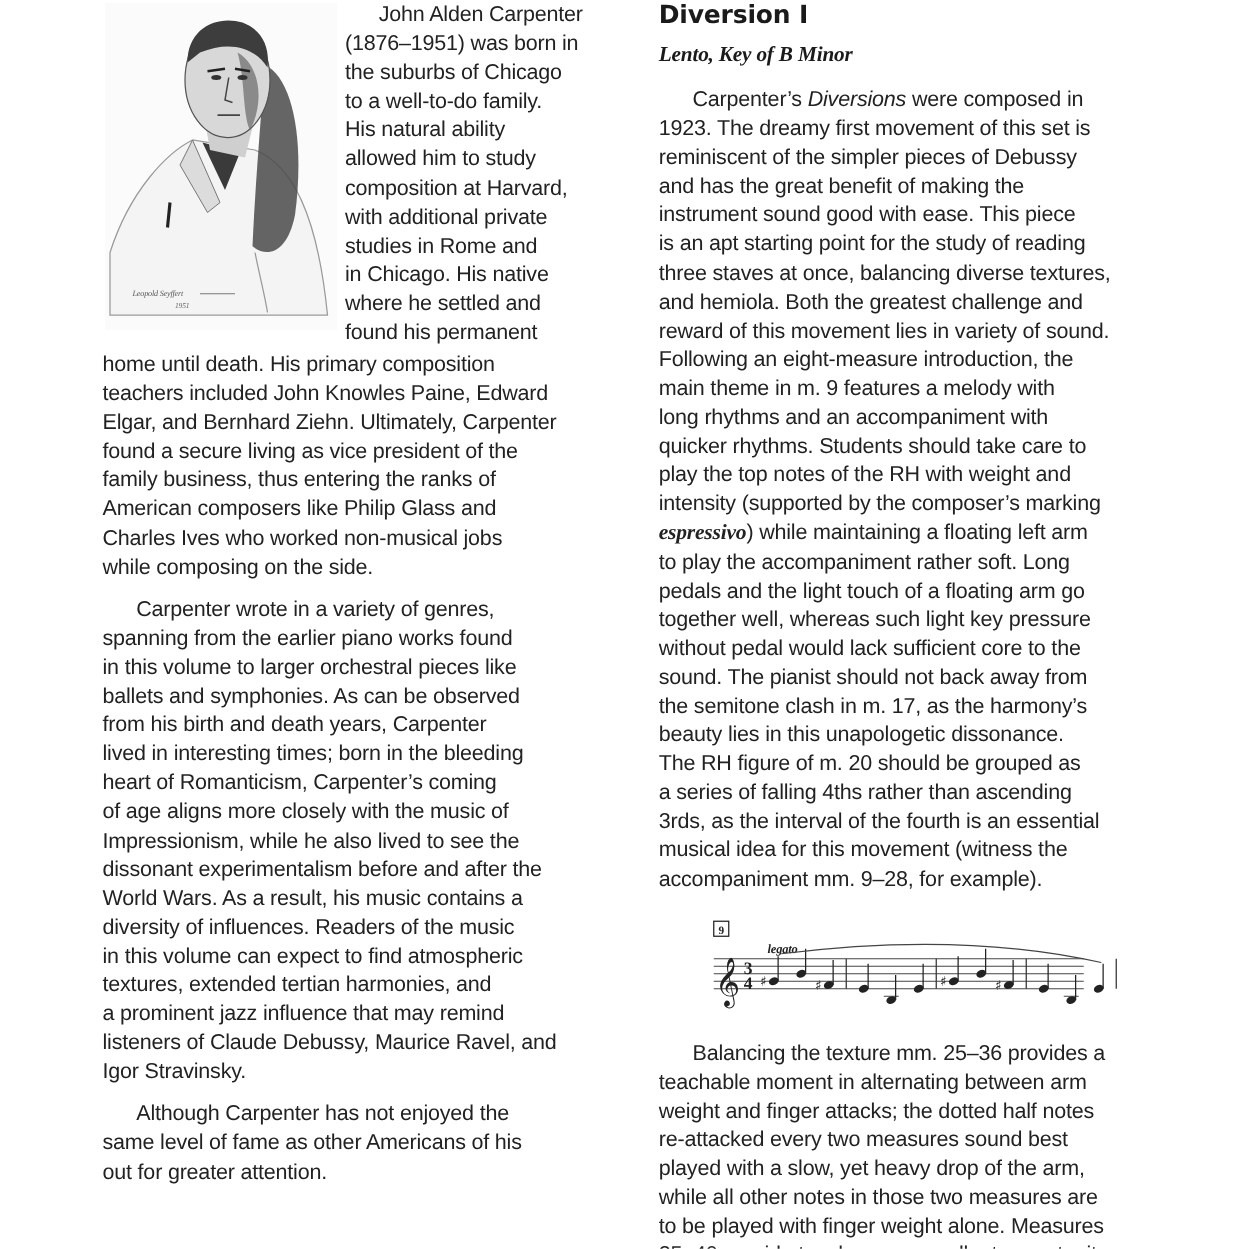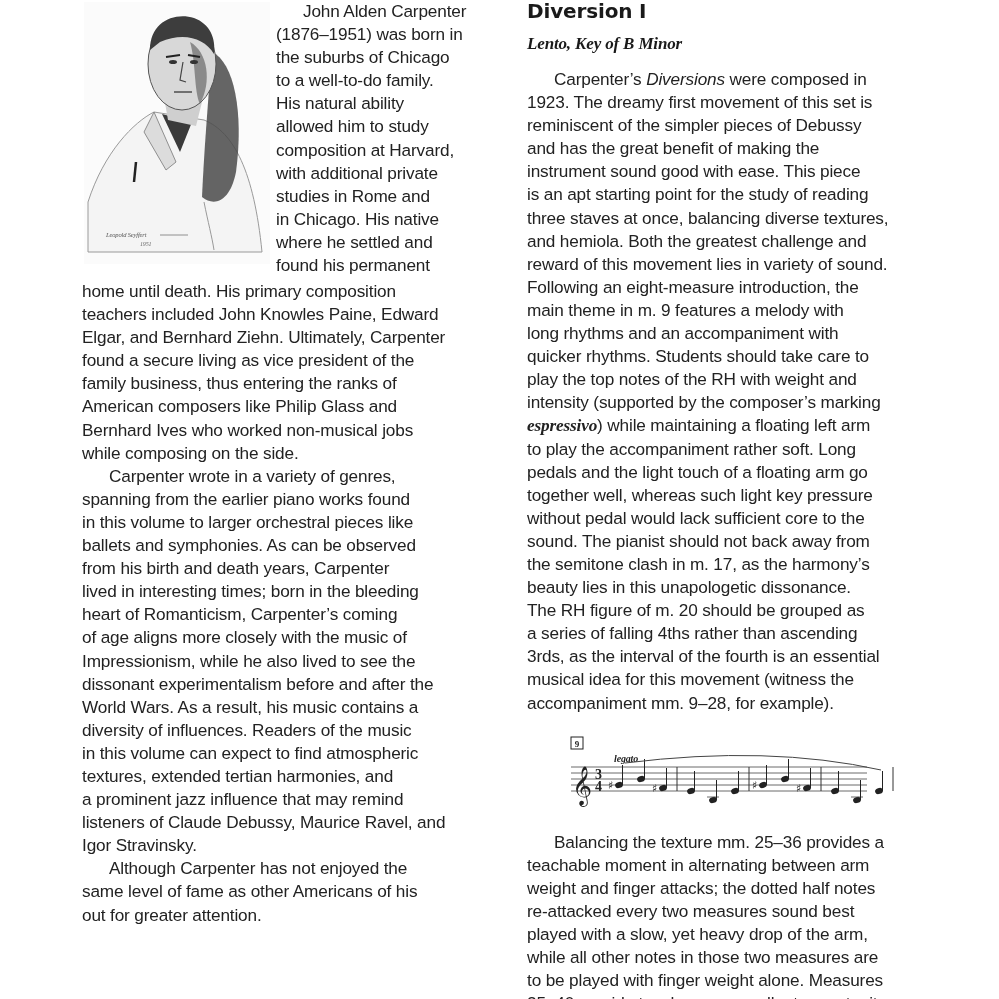--- a/index.html
+++ b/index.html
@@ -3,21 +3,21 @@
 <meta charset="utf-8">
 <style>
   html, body { margin:0; padding:0; background:#ffffff; }
   body { width:999px; height:999px; overflow:hidden; position:relative;
          font-family:"Liberation Sans", sans-serif; color:#222; }
   .col { position:absolute; font-size:17.2px; line-height:23.1px; letter-spacing:-0.15px; }
   .left { left:82px; top:0; width:400px; }
   .right { left:527px; top:0; width:400px; }
   p { margin:0; }
   .indent { text-indent:27px; }
-  .gap { }
+  .gap { margin-top:11px; }
   .portrait { float:left; width:188px; height:280px; margin:0 6px 0 0; position:relative; }
   .portrait svg { position:absolute; left:2px; top:2px; }
   .title { font-family:"DejaVu Sans", sans-serif; font-weight:bold; font-size:20px; line-height:22px; margin:0 0 11px 0; color:#1a1a1a; }
   .subtitle { font-family:"Liberation Serif", serif; font-style:italic; font-weight:bold; font-size:17px; line-height:22px; margin:0 0 13px 0; color:#1a1a1a; }
   .serif-it { font-family:"Liberation Serif", serif; font-style:italic; font-weight:bold; }
   em { font-style:italic; }
   .music { position:relative; height:78px; margin:18px 0 20px 0; }
   .line { display:block; white-space:nowrap; }
 </style>
 </head>
@@ -72,21 +72,21 @@
     <span class="line" style="text-indent:0">studies in Rome and</span>
     <span class="line" style="text-indent:0">in Chicago. His native</span>
     <span class="line" style="text-indent:0">where he settled and</span>
     <span class="line" style="text-indent:0">found his permanent</span>
     <span class="line" style="text-indent:0;clear:left">home until death. His primary composition</span>
     <span class="line" style="text-indent:0">teachers included John Knowles Paine, Edward</span>
     <span class="line" style="text-indent:0">Elgar, and Bernhard Ziehn. Ultimately, Carpenter</span>
     <span class="line" style="text-indent:0">found a secure living as vice president of the</span>
     <span class="line" style="text-indent:0">family business, thus entering the ranks of</span>
     <span class="line" style="text-indent:0">American composers like Philip Glass and</span>
-    <span class="line" style="text-indent:0">Bernhard Ives who worked non-musical jobs</span>
+    <span class="line" style="text-indent:0">Charles Ives who worked non-musical jobs</span>
     <span class="line" style="text-indent:0">while composing on the side.</span>
   </p>
 
   <p class="gap">
     <span class="line" style="padding-left:27px">Carpenter wrote in a variety of genres,</span>
     <span class="line">spanning from the earlier piano works found</span>
     <span class="line">in this volume to larger orchestral pieces like</span>
     <span class="line">ballets and symphonies. As can be observed</span>
     <span class="line">from his birth and death years, Carpenter</span>
     <span class="line">lived in interesting times; born in the bleeding</span>

